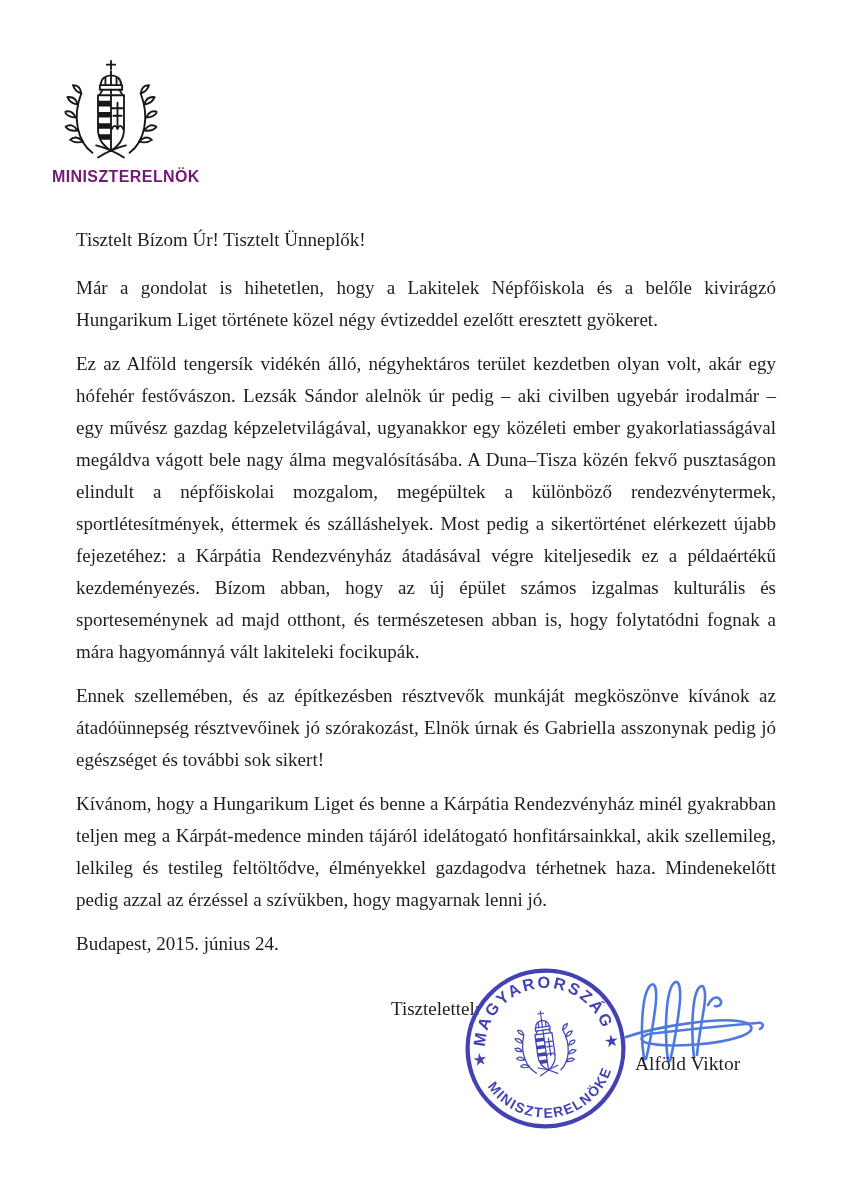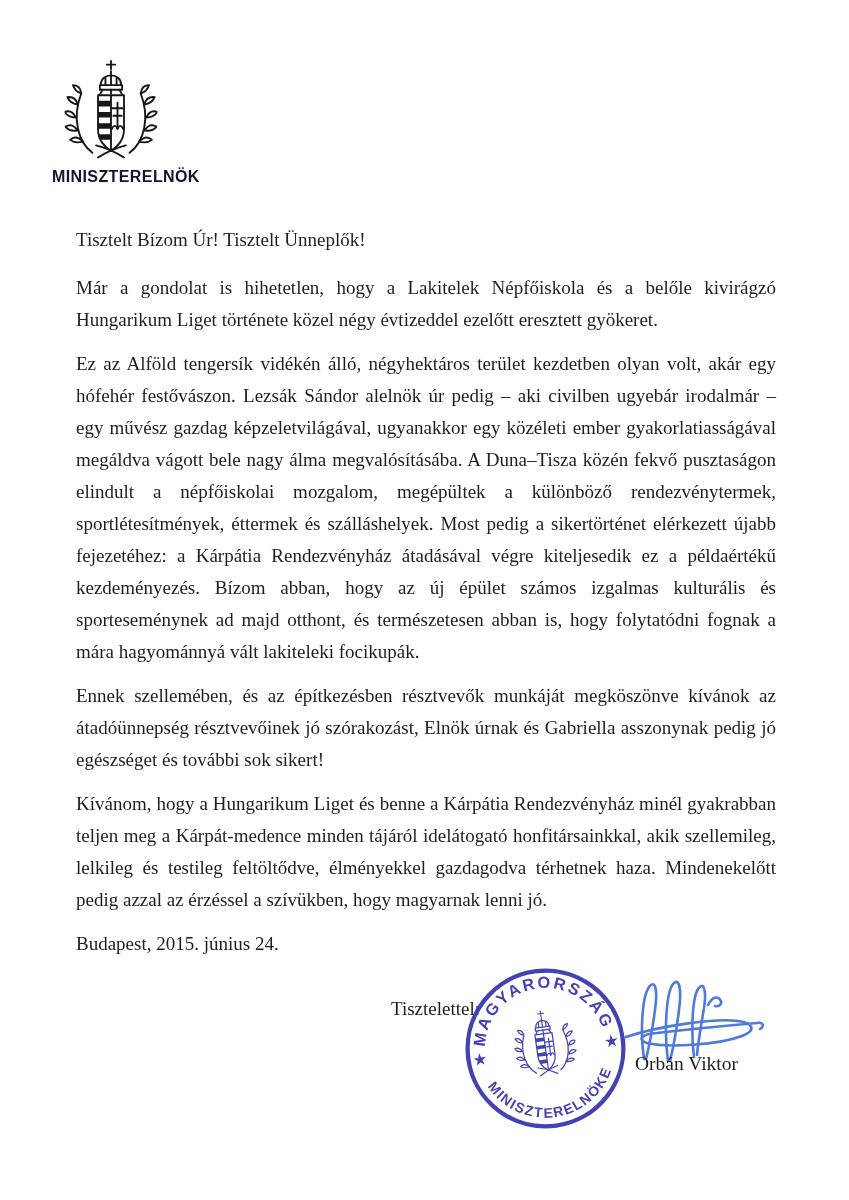--- a/index.html
+++ b/index.html
@@ -22,21 +22,21 @@
     position:absolute;left:64px;top:60px;
     width:94px;height:104px;
     color:#181716;
   }
   .org-name{
     position:absolute;left:52px;top:168px;
     font-family:"Liberation Sans", sans-serif;
     font-weight:bold;
     font-size:16px;
     letter-spacing:.4px;
-    color:#0f172a;
+    color:#701a75;
   }
   
   .letter-body{
     position:absolute;
     left:76px;right:73px;top:224px;
     font-size:19px;
     line-height:32px;
   }
   .salutation{margin:0 0 16px 0;}
   .para{
@@ -150,16 +150,16 @@
       <svg class="autograph" viewBox="0 0 150 90">
         <g fill="none" stroke="currentColor" stroke-width="2.6" stroke-linecap="round" stroke-linejoin="round">
           <path d="M24,84 C20,58 22,22 29,12 C35,4 38,14 35,35 C32,57 28,76 26,84"></path>
           <path d="M48,86 C44,58 46,18 53,9 C59,2 62,13 59,35 C56,59 52,78 50,86"></path>
           <path d="M74,82 C71,58 72,24 78,14 C83,6 87,14 84,33 C81,51 78,68 77,80"></path>
           <path d="M88,30 C92,22 98,20 101,26 C102,29 99,32 95,31"></path>
           <path d="M6,62 C42,50 98,43 118,46 C133,48 137,55 122,61 C98,70 48,73 27,68 C17,65 21,59 37,58 C72,54 114,50 137,48 C143,47 145,51 140,54"></path>
         </g>
       </svg>
 
-      <span class="signatory">Orbán Viktor</span>
+      <span class="signatory">Alföld Viktor</span>
     </div>
   </main>
 </div>
 
 </body></html>

